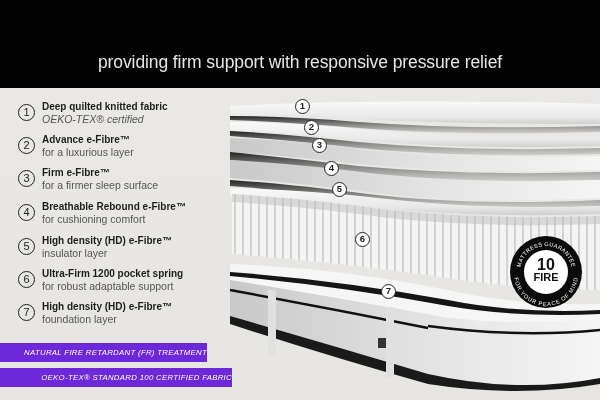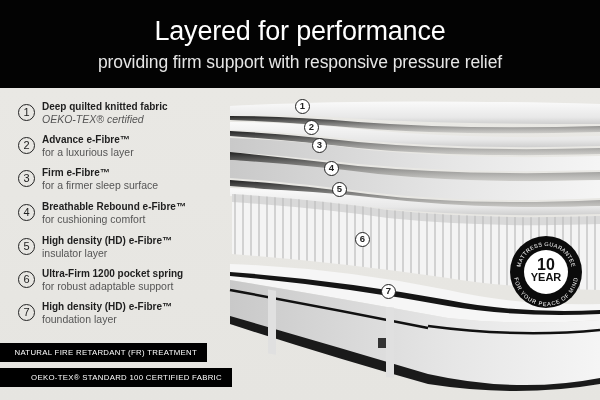--- a/index.html
+++ b/index.html
@@ -30,23 +30,23 @@
     position: absolute; left: 2px; top: 4px; width: 17px; height: 17px;
     border: 1.6px solid #222; border-radius: 50%;
     font-size: 11px; line-height: 14px; text-align: center; color: #222; font-weight: 400;
   }
   .legend-text { position: absolute; left: 26px; top: 0; }
   .legend-title { font-size: 10px; font-weight: 700; color: #1e1e1e; line-height: 13px; white-space: nowrap; }
   .legend-sub { font-size: 10.5px; color: #555; line-height: 13px; white-space: nowrap; }
   .legend-sub.italic { font-style: italic; }
 
   .badge-bar {
-    position: absolute; left: 0; height: 19px; background: #000000; color: #fff;
+    position: absolute; left: 0; height: 19px; background: #6d28d9; color: #fff;
     font-size: 7.8px; letter-spacing: 0.3px; line-height: 19px; text-align: right;
-    padding-right: 10px; white-space: nowrap;
+    white-space: nowrap; font-style: italic;
   }
 
   .mattress { position: absolute; left: 228px; top: 94px; width: 372px; height: 306px; }
 
   .callout {
     position: absolute; width: 15px; height: 15px; border-radius: 50%;
     background: #fff; border: 1.4px solid #222; color: #222;
     font-size: 9.5px; line-height: 12px; text-align: center; font-weight: 700;
   }
 
@@ -59,21 +59,20 @@
     border-radius: 50%; background: #fff; text-align: center;
   }
   .guarantee .years { font-size: 16px; font-weight: 700; color: #111; line-height: 12px; margin-top: 9px; }
   .guarantee .unit { font-size: 11px; font-weight: 700; color: #111; line-height: 12px; }
   .guarantee svg { position: absolute; left: 0; top: 0; }
 </style>
 </head>
 <body>
 
 <div class="header">
-  <div class="title">Layered for performance</div>
   <div class="subtitle">providing firm support with responsive pressure relief</div>
 </div>
 
 <div class="stage"></div>
 
 <svg class="mattress" viewBox="0 0 372 306" width="372" height="306">
   <defs>
     <linearGradient id="layerG" x1="0" y1="0" x2="0" y2="1">
       <stop offset="0" stop-color="#fafafa"></stop>
       <stop offset="0.7" stop-color="#e8e8e8"></stop>
@@ -139,21 +138,21 @@
     </defs>
     <text font-size="5.6" fill="#fff" font-family="Liberation Sans, sans-serif" letter-spacing="0.3">
       <textPath href="#arcTop" startOffset="50%" text-anchor="middle">MATTRESS GUARANTEE</textPath>
     </text>
     <text font-size="5.6" fill="#fff" font-family="Liberation Sans, sans-serif" letter-spacing="0.3" dy="4">
       <textPath href="#arcBot" startOffset="50%" text-anchor="middle">FOR YOUR PEACE OF MIND</textPath>
     </text>
   </svg>
   <div class="inner">
     <div class="years">10</div>
-    <div class="unit">YEAR</div>
+    <div class="unit">FIRE</div>
   </div>
 </div>
 
 <div class="legend">
   <div class="legend-item" style="top:0px;">
     <div class="legend-num">1</div>
     <div class="legend-text">
       <div class="legend-title">Deep quilted knitted fabric</div>
       <div class="legend-sub italic">OEKO-TEX® certified</div>
     </div>

